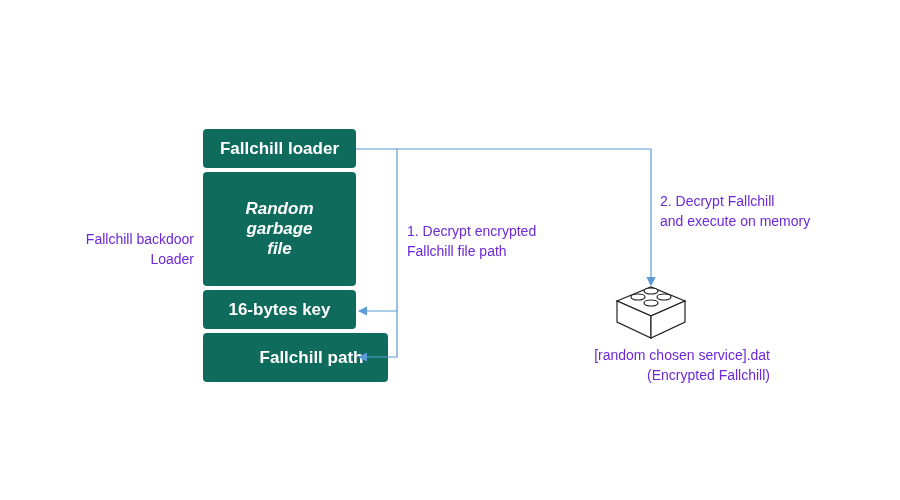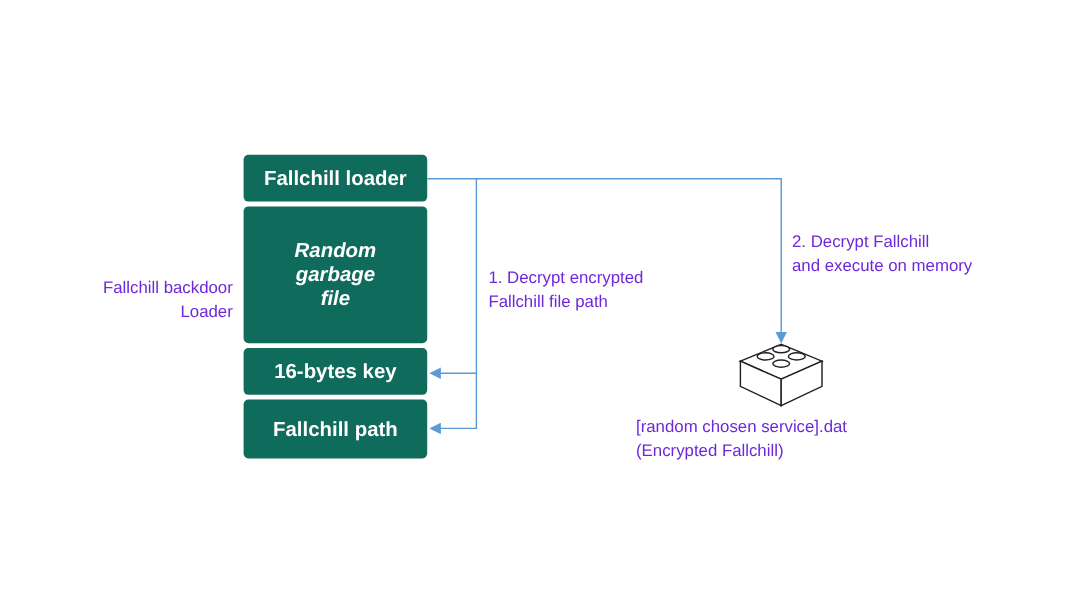--- a/index.html
+++ b/index.html
@@ -28,21 +28,21 @@
     <div>Random</div>
     <div>garbage</div>
     <div>file</div>
   </div>
 </div>
 
 <div class="box" style="left:203px;top:290px;width:153px;height:39px;">
   <span>16-bytes key</span>
 </div>
 
-<div class="box" style="left:203px;top:333px;width:153px;height:49px;">
+<div class="box" style="left:203px;top:333px;width:153px;height:49px;padding-left:32px;">
   <span>Fallchill path</span>
 </div>
 
 <svg class="lines" width="900" height="500">
   <defs>
     <marker id="arr" markerWidth="8" markerHeight="8" refX="7" refY="4" orient="auto">
       <path d="M0,0 L8,4 L0,8 z" fill="#5b9bd5"></path>
     </marker>
   </defs>
   <polyline points="356,149 397,149 397,311 359,311" fill="none" stroke="#5b9bd5" stroke-width="1.2" marker-end="url(#arr)"></polyline>
@@ -63,16 +63,16 @@
 <div class="label" style="left:407px;top:221px;">
   <div>1. Decrypt encrypted</div>
   <div>Fallchill file path</div>
 </div>
 
 <div class="label" style="left:660px;top:191px;">
   <div>2. Decrypt Fallchill</div>
   <div>and execute on memory</div>
 </div>
 
-<div class="label" style="left:530px;top:345px;width:240px;text-align:left;">
+<div class="label" style="left:530px;top:345px;width:240px;text-align:right;">
   <div>[random chosen service].dat</div>
   <div>(Encrypted Fallchill)</div>
 </div>
 
 </body></html>

